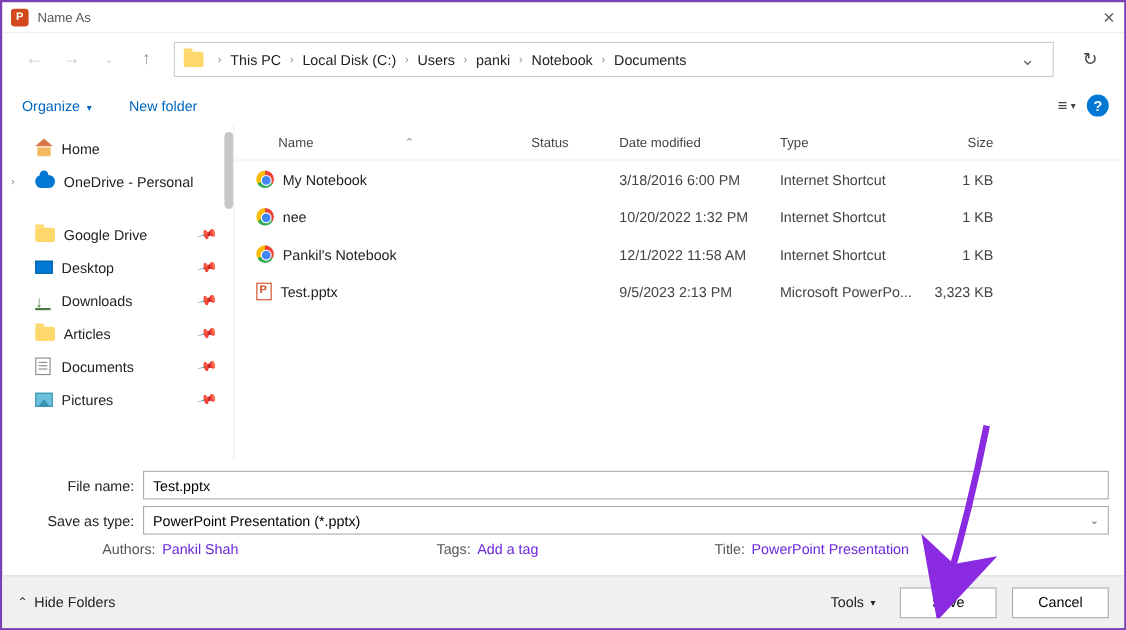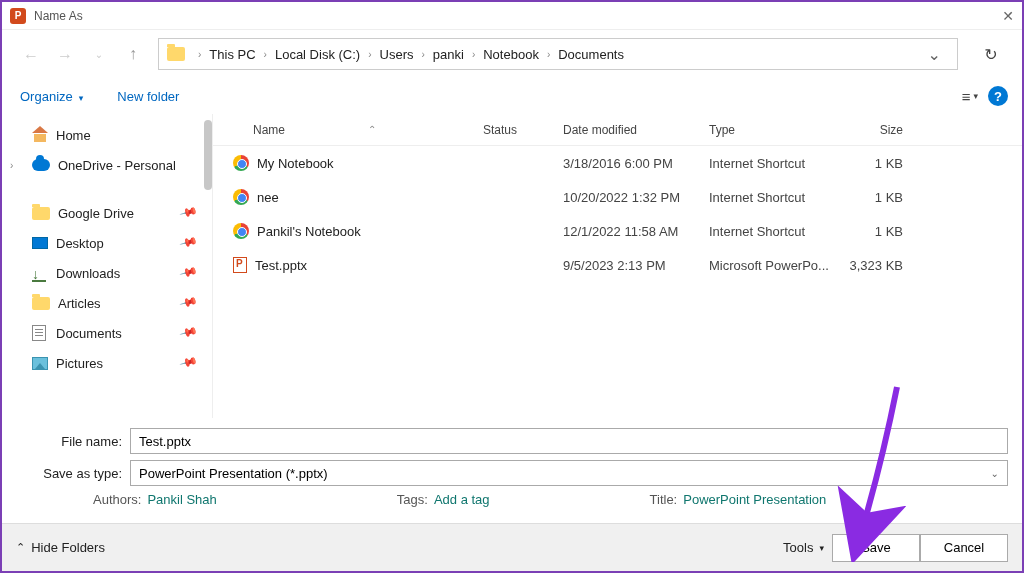--- a/index.html
+++ b/index.html
@@ -71,28 +71,28 @@
 .ico-ppt::before { content: "P"; position: absolute; left: 2px; top: 0; font-size: 10px; color: #d24a1c; font-weight: bold; }
 
 .form-area { padding: 10px 14px 6px 14px; }
 .form-row { display: flex; align-items: center; margin-bottom: 6px; }
 .form-label { width: 114px; text-align: right; font-size: 13px; color: #222; padding-right: 8px; }
 .form-input { flex: 1; height: 26px; border: 1px solid #aaa; padding: 0 8px; font-size: 13px; outline: none; }
 .form-select { flex: 1; height: 26px; border: 1px solid #aaa; padding: 0 8px; font-size: 13px; background: #fff; display: flex; align-items: center; justify-content: space-between; cursor: pointer; }
 .form-select .sel-arr { color: #666; font-size: 10px; }
 .meta-row { display: flex; align-items: center; padding-left: 66px; margin-top: 4px; font-size: 13px; }
 .meta-label { color: #555; margin-right: 6px; }
-.meta-val { color: #0f766e; cursor: pointer; }
+.meta-val { color: #6d28d9; cursor: pointer; }
 .meta-group { display: flex; align-items: center; margin-left: 11px; }
 .meta-group:nth-child(2) { margin-left: 180px; }
 .meta-group:nth-child(3) { margin-left: 160px; }
 
 .footer { position: absolute; bottom: 0; left: 0; right: 0; height: 48px; background: #f0f0f0; border-top: 1px solid #ddd; display: flex; align-items: center; padding: 0 14px; }
 .hide-folders { display: flex; align-items: center; gap: 6px; font-size: 13px; color: #222; cursor: pointer; }
-.footer-right { margin-left: auto; display: flex; align-items: center; gap: 0; }
+.footer-right { margin-left: auto; display: flex; align-items: center; gap: 14px; }
 .tools-btn { font-size: 13px; color: #222; padding: 4px 8px; cursor: pointer; display: flex; align-items: center; gap: 6px; }
 .btn { width: 88px; height: 28px; border: 1px solid #aaa; background: #fff; font-size: 13px; cursor: pointer; }
 
 .annot-arrow { position: absolute; pointer-events: none; }
 </style>
 </head>
 <body>
 
 <div class="titlebar">
   <div class="app-icon">P</div>

